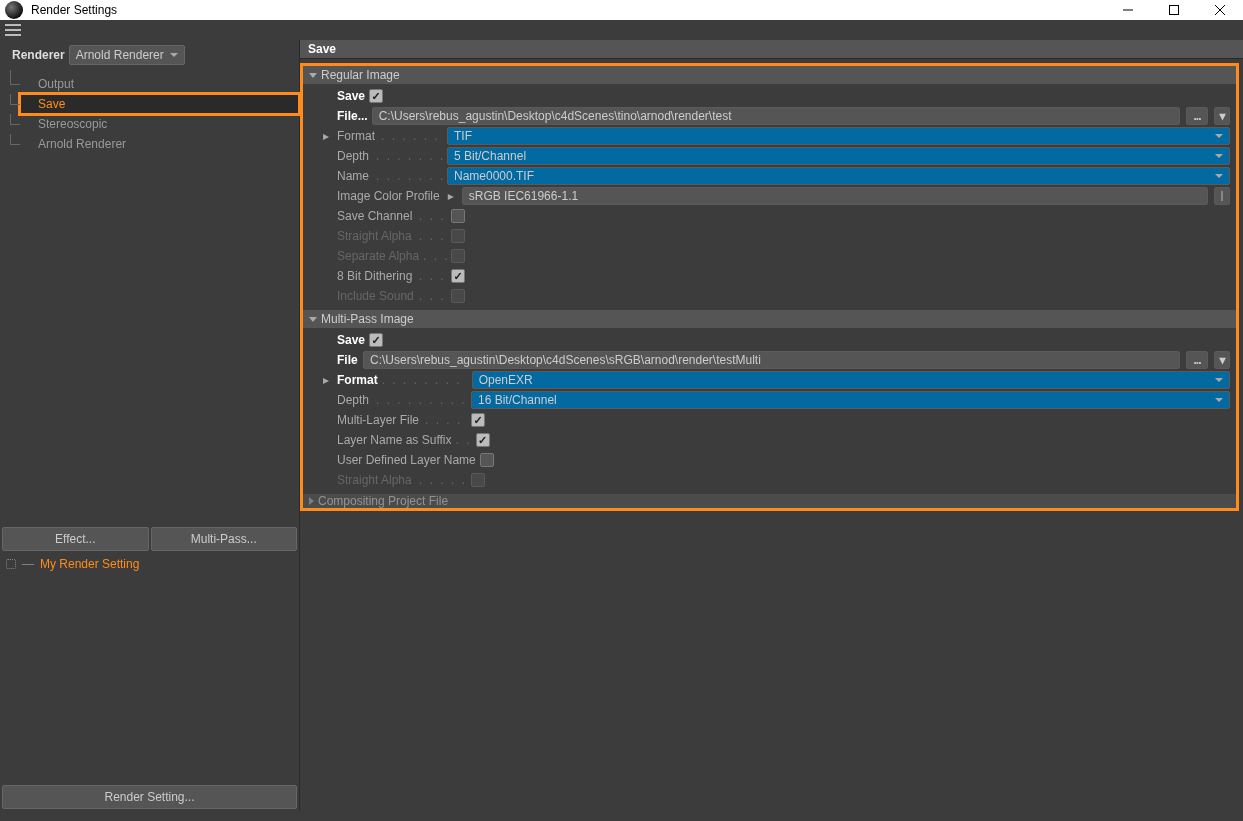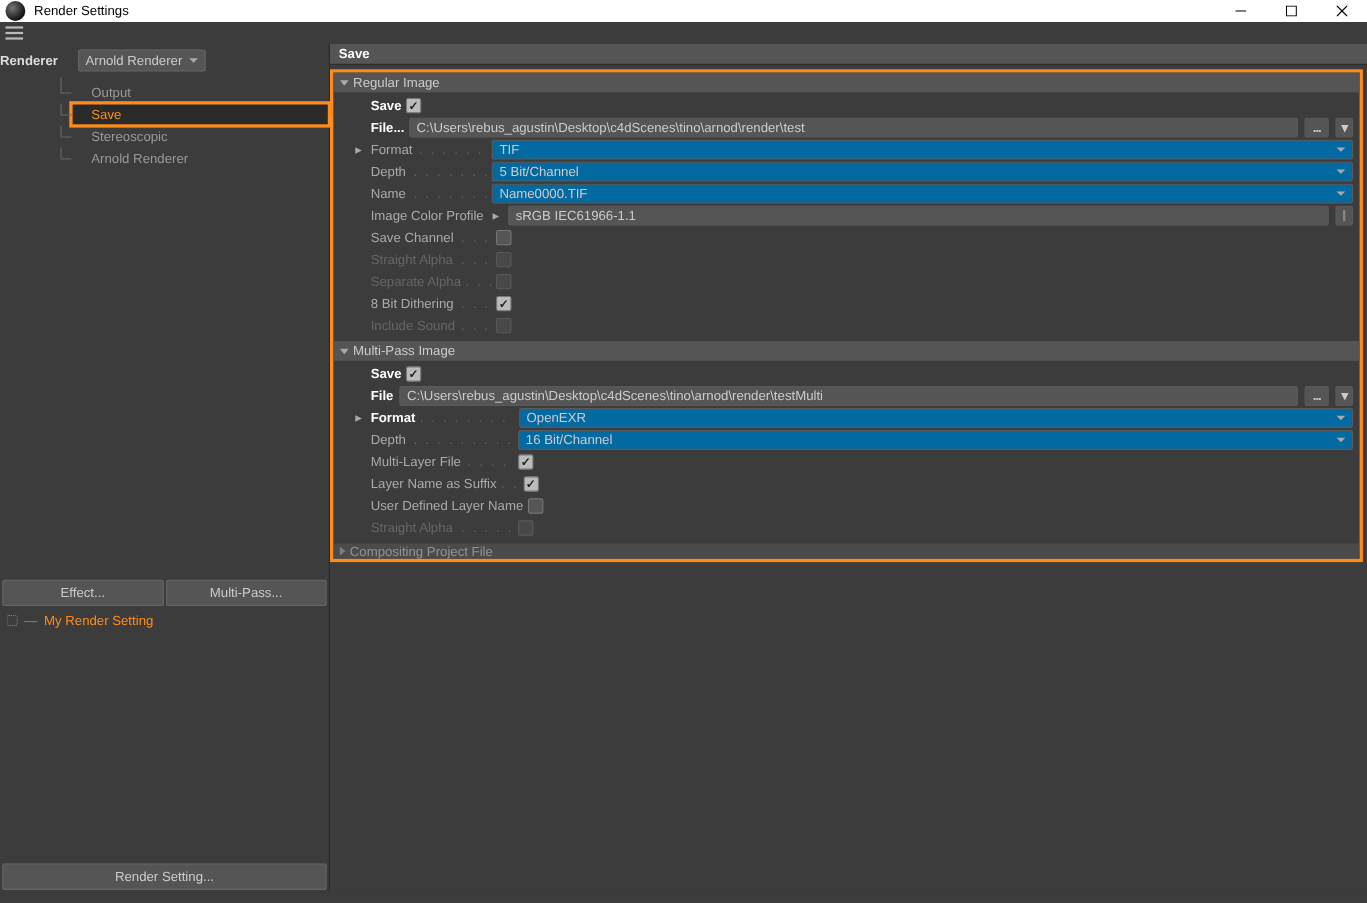--- a/index.html
+++ b/index.html
@@ -17,27 +17,27 @@
 .menubar { height: 20px; background: #3c3c3c; display: flex; align-items: center; padding-left: 5px; }
 .menubar .hamburger { width: 16px; height: 12px; display: flex; flex-direction: column; justify-content: space-between; }
 .menubar .hamburger div { height: 2px; background: #bbb; }
 
 
 .main { display: flex; height: calc(100% - 50px); }
 .sidebar { width: 300px; background: #3c3c3c; display: flex; flex-direction: column; border-right: 1px solid #2a2a2a; }
 .content { flex: 1; background: #3c3c3c; overflow: hidden; }
 
 
-.renderer-row { padding: 5px 0; display: flex; align-items: center; gap: 18px; }
+.renderer-row { padding: 5px 12px; display: flex; align-items: center; gap: 4px; }
 .renderer-row label { color: #ddd; font-weight: bold; }
 .dropdown { background: #555; border: 1px solid #666; color: #ccc; padding: 2px 20px 2px 6px; position: relative; min-width: 110px; border-radius: 2px; }
 .dropdown::after { content: ""; position: absolute; right: 6px; top: 50%; transform: translateY(-50%); border-left: 4px solid transparent; border-right: 4px solid transparent; border-top: 4px solid #aaa; }
 
 
-.tree { padding: 4px 0 0 20px; margin-left: 45px; }
+.tree { padding: 4px 0 0 20px; }
 .tree-item { display: flex; align-items: center; height: 20px; color: #999; position: relative; }
 .tree-item::before { content: ""; position: absolute; left: -10px; top: 0; bottom: 50%; border-left: 1px solid #666; }
 .tree-item::after { content: ""; position: absolute; left: -10px; top: 50%; width: 10px; border-top: 1px solid #666; }
 .tree-item:first-child::before { top: -4px; }
 .tree-item.selected { background: #2a2a2a; color: #ff8c1a; }
 .tree-item span { padding-left: 18px; }
 .tree-item.highlight-box { outline: 3px solid #ff8c1a; outline-offset: -1px; }
 
 
 .sidebar-bottom { margin-top: auto; }
@@ -245,21 +245,21 @@
       <div class="section-body">
         <div class="field-row">
           <span class="expand"></span>
           <span class="label bold" style="min-width:22px;">Save</span>
           <div class="checkbox checked"></div>
         </div>
         <div class="field-row">
           <span class="expand"></span>
           <span class="label bold" style="min-width:22px;">File</span>
           <div class="input">
-              <span>C:\Users\rebus_agustin\Desktop\c4dScenes\tino\arnod\render\testMulti</span>
+              <span>C:\Users\rebus_agustin\Desktop\c4dScenes\sRGB\arnod\render\testMulti</span>
             </div>
           <div class="icon-btn">...</div>
           <div class="icon-btn small">▾</div>
         </div>
         <div class="field-row">
           <span class="expand">▸</span>
           <span class="label bold" style="min-width:40px;">Format</span>
           <span class="dots" style="width:86px;">. . . . . . . . . . . .</span>
           <div class="select">
               <span>OpenEXR</span>

